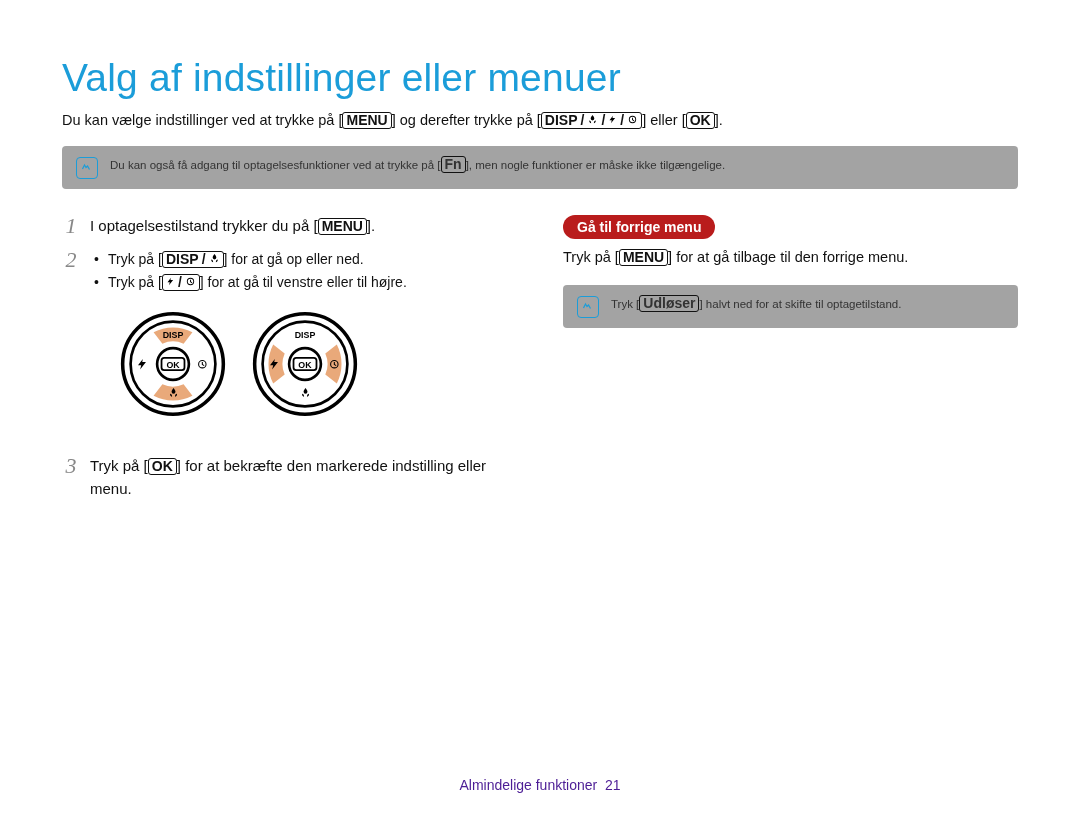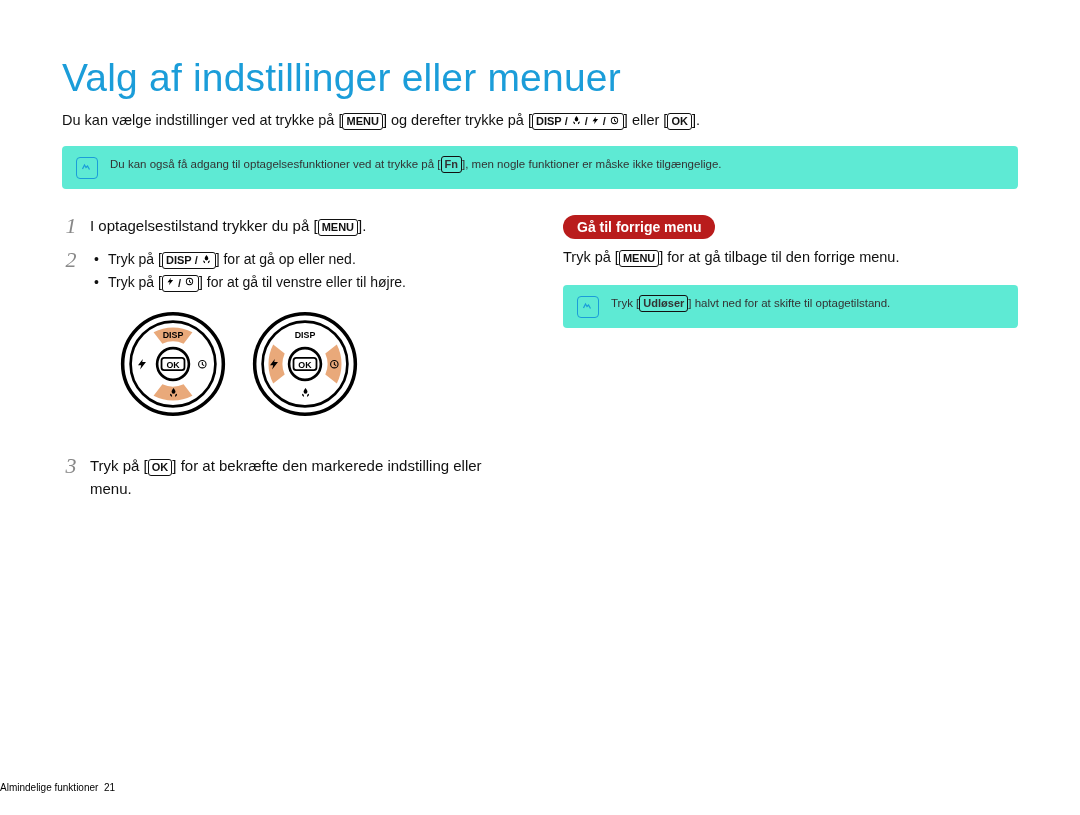--- a/index.html
+++ b/index.html
@@ -1,39 +1,39 @@
 <!DOCTYPE html>
 <html><head>
 <meta charset="utf-8">
 <style>
   html,body{margin:0;padding:0;font-family:"Helvetica Neue",Helvetica,Arial,sans-serif;color:#111;background:#fff}
   .page{width:1080px;height:815px;box-sizing:border-box;padding:56px 62px 0 62px;position:relative}
   h1.title{font-size:39px;font-weight:400;color:#1B9DD9;margin:0 0 10px 0;letter-spacing:.2px}
   .intro{font-size:14.5px;margin:0 0 14px 0;line-height:1.5}
-  .key{display:inline-flex;align-items:center;gap:1px;border:1.2px solid #111;border-radius:3px;padding:0 3px;font-size:11px;font-weight:700;vertical-align:baseline;line-height:1.2;height:15px}
+  .key{display:inline-flex;align-items:center;gap:1px;border:1.2px solid #111;border-radius:3px;padding:0 3px;font-size:14px;font-weight:700;vertical-align:baseline;line-height:1.2;height:15px}
   .key.thin{font-weight:700}
   .sep{padding:0 2px;font-weight:700}
-  .notebox{background:#5eead4;border-radius:4px;padding:10px 14px 10px 14px;display:flex;align-items:flex-start;gap:12px;margin:0 0 26px 0}
+  .notebox{background:#a3a3a3;border-radius:4px;padding:10px 14px 10px 14px;display:flex;align-items:flex-start;gap:12px;margin:0 0 26px 0}
   .noteicon{width:20px;height:20px;border:1.4px solid #1B9DD9;border-radius:4px;display:flex;align-items:center;justify-content:center;flex:0 0 auto;margin-top:1px}
   .noteicon svg{width:12px;height:12px}
   .notetext{font-size:11.5px;color:#333;line-height:1.4}
   .cols{display:flex;gap:46px}
   .col{flex:1;min-width:0}
   .step{display:flex;align-items:flex-start;gap:10px;margin-bottom:12px;font-size:15px;line-height:1.5}
   .step-num{font-family:Georgia,"Times New Roman",serif;font-style:italic;font-size:22px;color:#888;width:18px;text-align:center;line-height:1}
   .step-body{flex:1}
   .sub{margin:0;padding-left:18px;font-size:14px}
   .sub li{margin-bottom:2px;list-style:none;position:relative}
   .sub li:before{content:"•";position:absolute;left:-14px}
   .dials{display:flex;gap:26px;margin:18px 0 26px 30px}
   .dial{width:106px;height:106px;position:relative}
   .dial svg{width:100%;height:100%}
   .pill{display:inline-block;background:#b91c1c;color:#fff;font-size:14px;font-weight:600;border-radius:13px;padding:4px 14px;margin-bottom:8px}
   .para{font-size:14.5px;margin:0 0 16px 0;line-height:1.5}
-  .footer{position:absolute;bottom:22px;left:0;right:0;font-size:10px;color:#000000}
+  .footer{position:absolute;bottom:22px;left:0;right:0;text-align:center;font-size:14px;color:#4c1d95}
   .b{font-weight:700}
 </style>
 </head>
 <body>
 
 <div class="page">
   <h1 class="title">Valg af indstillinger eller menuer</h1>
 
   <p class="intro">
     <span>Du kan vælge indstillinger ved at trykke på [</span><span class="key thin">MENU</span><span>] og derefter trykke på [</span><span class="key">

